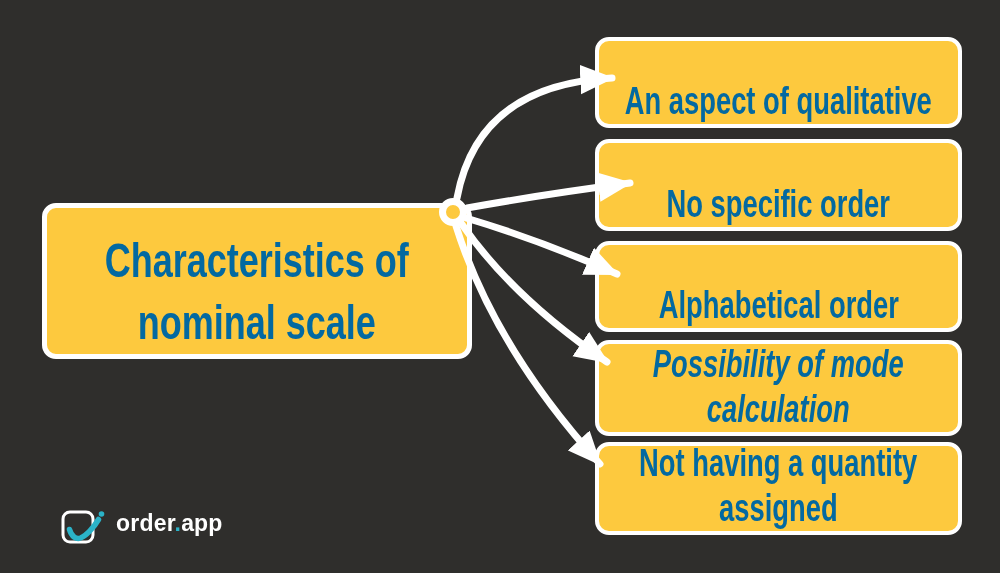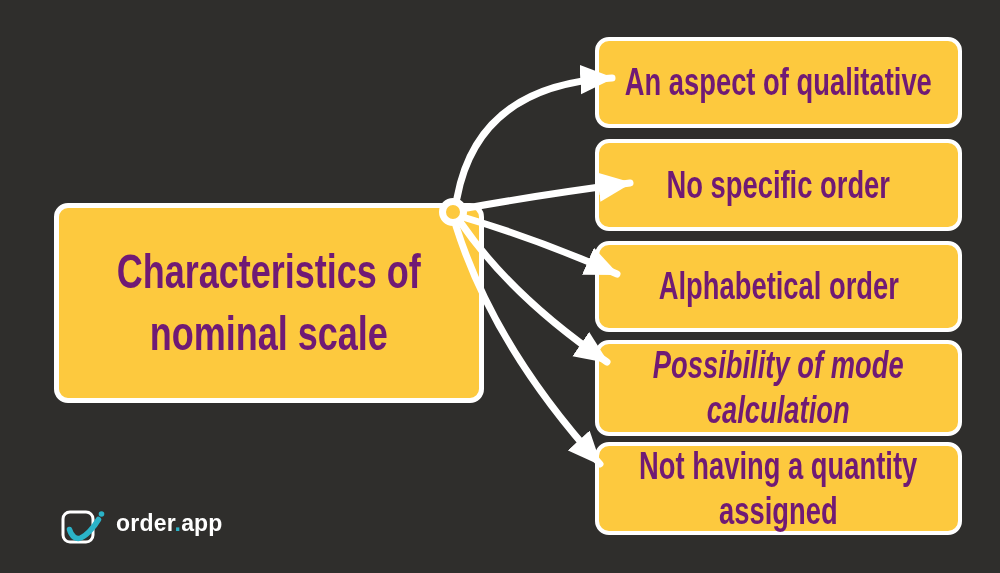--- a/index.html
+++ b/index.html
@@ -4,24 +4,24 @@
 <style>
   html,body{margin:0;padding:0;background:#1c1c1c;}
   .canvas{
     position:relative;width:1000px;height:573px;overflow:hidden;
     background:#2F2E2C;
     font-family:"Liberation Sans",sans-serif;
   }
   .box{
     position:absolute;box-sizing:border-box;
     background:#FDC93E;border:4px solid #FFFFFF;border-radius:14px;
-    display:flex;flex-direction:column;align-items:center;justify-content:center;
-    color:#701a75;font-weight:bold;z-index:1;
+    display:flex;flex-direction:column;align-items:center;justify-content:flex-end;
+    color:#0369a1;font-weight:bold;z-index:1;
   }
-  .main-box{left:42px;top:203px;width:430px;height:200px;border-width:5px;margin-left:12px;}
+  .main-box{left:42px;top:203px;width:430px;height:156px;border-width:5px;}
   .main-box .tline{
     display:inline-block;white-space:nowrap;transform:scaleX(.75);
     transform-origin:center;font-size:48px;line-height:62px;
   }
   .branch-box{left:595px;width:367px;}
   .branch-box .bline{
     display:inline-block;white-space:nowrap;transform:scaleX(.72);
     transform-origin:center;font-size:38px;line-height:45px;
   }
   .b1{top:37px;height:91px;}

